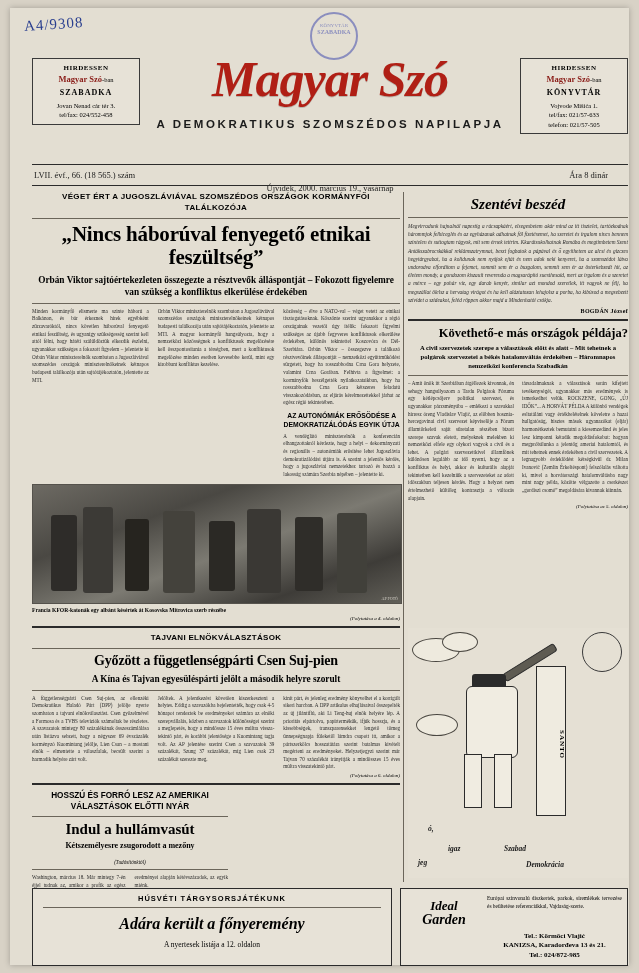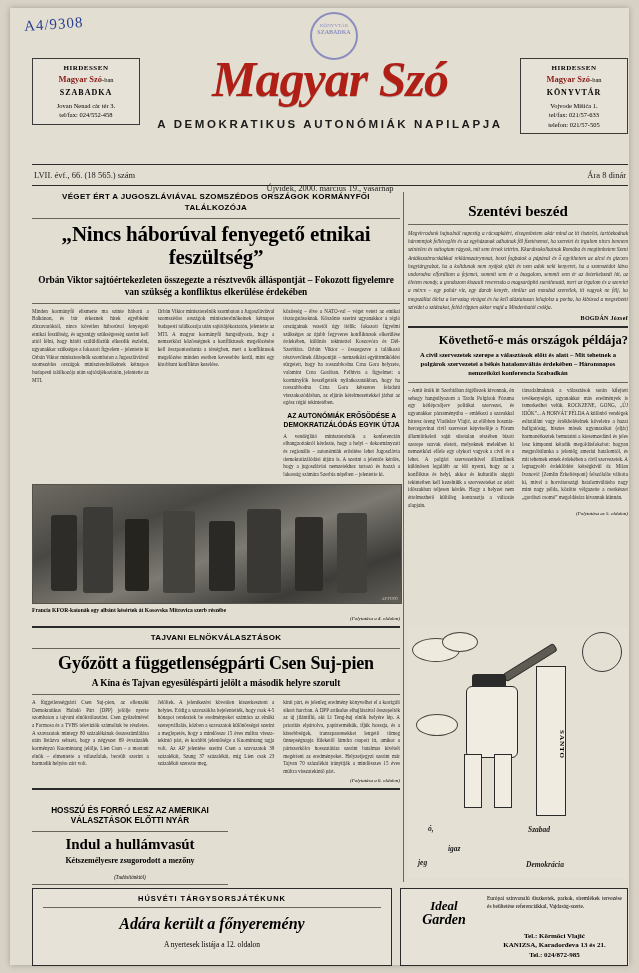--- a/index.html
+++ b/index.html
@@ -61,21 +61,21 @@
     font-size:11.5px;letter-spacing:2.6px;color:#1b1b1b;white-space:nowrap;
     font-family:"Liberation Sans",sans-serif;font-weight:bold;
   }
   .rule-top{position:absolute;left:22px;top:156px;width:596px;border-top:1.5px solid #2b2b2b;}
   .issueline{
     position:absolute;left:22px;top:160px;width:596px;height:15px;
     font-size:8.5px;color:#1b1b1b;
   }
   .issueline .l{position:absolute;left:2px;top:2px;}
   .issueline .c{position:absolute;left:50%;transform:translateX(-50%);top:0;white-space:nowrap;margin-top:15px;}
-  .issueline .r{position:absolute;right:2px;top:2px;}
+  .issueline .r{position:absolute;right:20px;top:2px;}
   .rule-bottom{position:absolute;left:22px;top:177px;width:596px;border-top:1.5px solid #2b2b2b;}
   
   .colL{position:absolute;left:22px;top:184px;width:368px;}
   .colR{position:absolute;left:398px;top:184px;width:220px;}
   .vrule{position:absolute;left:393px;top:184px;width:0;height:690px;border-left:1px solid #6b655a;}
   .kicker{
     font-size:8px;font-weight:bold;text-align:center;letter-spacing:.3px;
     font-family:"Liberation Sans",sans-serif;line-height:1.35;margin-bottom:3px;
   }
   .headline{
@@ -102,21 +102,21 @@
     background:
       linear-gradient(160deg,#6d6a63 0%,#4a4843 30%,#7c7a72 55%,#3e3c38 80%,#615f58 100%);
     position:relative;overflow:hidden;border:1px solid #55524c;
   }
   .photo .fig{position:absolute;background:#2e2c29;border-radius:3px;}
   .photo .code{position:absolute;right:3px;bottom:2px;font-size:4px;color:#d8d5cc;}
   .caption{font-size:5.6px;font-weight:bold;line-height:1.35;margin-top:3px;}
   .cont{font-size:5px;font-style:italic;text-align:right;margin-top:2px;}
   
   .ed-title{
-    font-size:15px;font-weight:bold;text-align:center;margin:11px 0 4px;
+    font-size:15px;font-weight:bold;font-style:italic;text-align:center;margin:4px 0 4px;
   }
   .ed-body{font-size:5.3px;line-height:1.55;text-align:justify;font-style:italic;color:#2a2a2a;}
   .sig{font-size:6px;font-weight:bold;text-align:right;margin-top:4px;letter-spacing:.3px;}
   .r-head{font-size:12.5px;font-weight:bold;text-align:right;line-height:1.15;margin:4px 0 4px;}
   .r-deck{font-size:6.6px;font-weight:bold;text-align:center;line-height:1.35;margin-bottom:4px;}
   .r-body2{column-count:2;column-gap:8px;font-size:5.1px;line-height:1.5;text-align:justify;color:#2a2a2a;}
   
   .cartoon{
     position:absolute;left:398px;top:620px;width:220px;height:250px;
     background:#e5e0d4;overflow:hidden;
@@ -148,21 +148,21 @@
     border:1px solid #2b2b2b;box-sizing:border-box;background:#e7e2d7;
   }
   .ideal{
     position:absolute;left:6px;top:10px;width:74px;text-align:center;
     font-size:13px;font-weight:bold;font-style:italic;line-height:1.05;
   }
   .ideal .sm{font-size:14px;}
   .btm-right .txt{position:absolute;left:86px;top:6px;right:5px;font-size:5.4px;line-height:1.45;text-align:justify;}
   .btm-right .addr{position:absolute;left:86px;bottom:5px;right:5px;font-size:7px;font-weight:bold;text-align:center;line-height:1.35;}
   .mini-head{
-    font-size:8.2px;font-weight:bold;text-align:center;margin:16px 0 2px;
+    font-size:8.2px;font-weight:bold;text-align:center;margin:6px 0 2px;
     font-family:"Liberation Sans",sans-serif;line-height:1.3;
   }
   .mid-head{font-size:15px;font-weight:bold;text-align:center;margin:3px 0;}
   .mid-deck{font-size:8px;font-weight:bold;text-align:center;margin-bottom:9px;}
   .tiny-c{font-size:5.2px;text-align:center;font-style:italic;margin-bottom:3px;}
 </style>
 </head>
 <body>
 
 <div class="page">
@@ -181,21 +181,21 @@
         <div class="hdr">HIRDESSEN</div>
         <div>
           <span class="brand">Magyar Szó</span><span>-ban</span>
         </div>
         <div class="city">SZABADKA</div>
         <div>Jovan Nenad cár tér 3.</div>
         <div>tel/fax: 024/552-458</div>
       </div>
 
       <div class="logo">Magyar Szó</div>
-      <div class="subtitle">A DEMOKRATIKUS AUTONÓMIÁK NAPILAPJA</div>
+      <div class="subtitle">A DEMOKRATIKUS SZOMSZÉDOS NAPILAPJA</div>
 
       <div class="ad-box ad-right">
         <div class="hdr">HIRDESSEN</div>
         <div>
           <span class="brand">Magyar Szó</span><span>-ban</span>
         </div>
         <div class="city">KÖNYVTÁR</div>
         <div>Vojvode Mišića 1.</div>
         <div>tel/fax: 021/57-633</div>
         <div>telefon: 021/57-505</div>
@@ -254,21 +254,21 @@
         <div class="fig" style="left:262px;top:32px;width:28px;height:74px;background:#2f2d29;"></div>
         <div class="fig" style="left:304px;top:28px;width:30px;height:80px;background:#41403a;"></div>
         <div class="code">AP FOTÓ</div>
       </div>
       <div class="caption">Francia KFOR-katonák egy albánt késértek át Kosovska Mitrovica szerb részébe</div>
       <div class="cont">(Folytatása a 4. oldalon)</div>
 
       <div class="hr2"></div>
       <div class="kicker">TAJVANI ELNÖKVÁLASZTÁSOK</div>
       <div class="hr"></div>
-      <div class="headline" style="font-size:18px;">Győzött a függetlenségpárti Csen Suj-pien</div>
+      <div class="headline" style="font-size:14px;">Győzött a függetlenségpárti Csen Suj-pien</div>
       <div class="deck">A Kína és Tajvan egyesüléspárti jelölt a második helyre szorult</div>
       <div class="hr"></div>
       <div style="display:flex;gap:9px;">
         <div style="width:117px;">
             <div class="body1">A függetlenségpárti Csen Suj-pien, az ellenzéki Demokratikus Haladó Párt (DPP) jelölje nyerte szombaton a tajvani elnökválasztást.
 
 Csen győzelmével a Formosa és a TVBS televíziók számoltak be részletes. A szavazatok mintegy 80 százalékának összeszámlálása után listázva sebzett, hogy a négyszer 69 évszázalék korményzó Kuomintang jelölje, Lien Csan – a mostani elnök – elmentette a válaszfalak, becsült szerint a harmadik helyére zárt volt.</div>
           </div>
         <div style="width:117px;">
             <div class="body1">Jelöltek. A jelentkezést követően kiszerkeszteni a helytes.
@@ -338,21 +338,21 @@
       <div class="cloud" style="left:8px;top:86px;width:40px;height:20px;"></div>
       <div class="cart-board">SANTO</div>
       <div class="cart-bat"></div>
       <div class="cart-cap"></div>
       <div class="cart-body"></div>
       <div class="cart-leg" style="left:56px;top:126px;width:16px;height:52px;"></div>
       <div class="cart-leg" style="left:86px;top:126px;width:16px;height:52px;"></div>
       <div class="cart-words" style="left:20px;top:196px;">ó,</div>
       <div class="cart-words" style="left:40px;top:216px;">igaz</div>
       <div class="cart-words" style="left:10px;top:230px;">jeg</div>
-      <div class="cart-words" style="left:96px;top:197px;margin-left:24px;">Szabad</div>
+      <div class="cart-words" style="left:96px;top:216px;">Szabad</div>
       <div class="cart-words" style="left:118px;top:232px;">Demokrácia</div>
     </div>
 
     <div class="btm-left">
       <div class="t1">HÚSVÉTI TÁRGYSORSJÁTÉKUNK</div>
       <div class="hr" style="margin:4px 10px;"></div>
       <div class="t2">Adára került a főnyeremény</div>
       <div class="t3">A nyertesek listája a 12. oldalon</div>
     </div>
 

